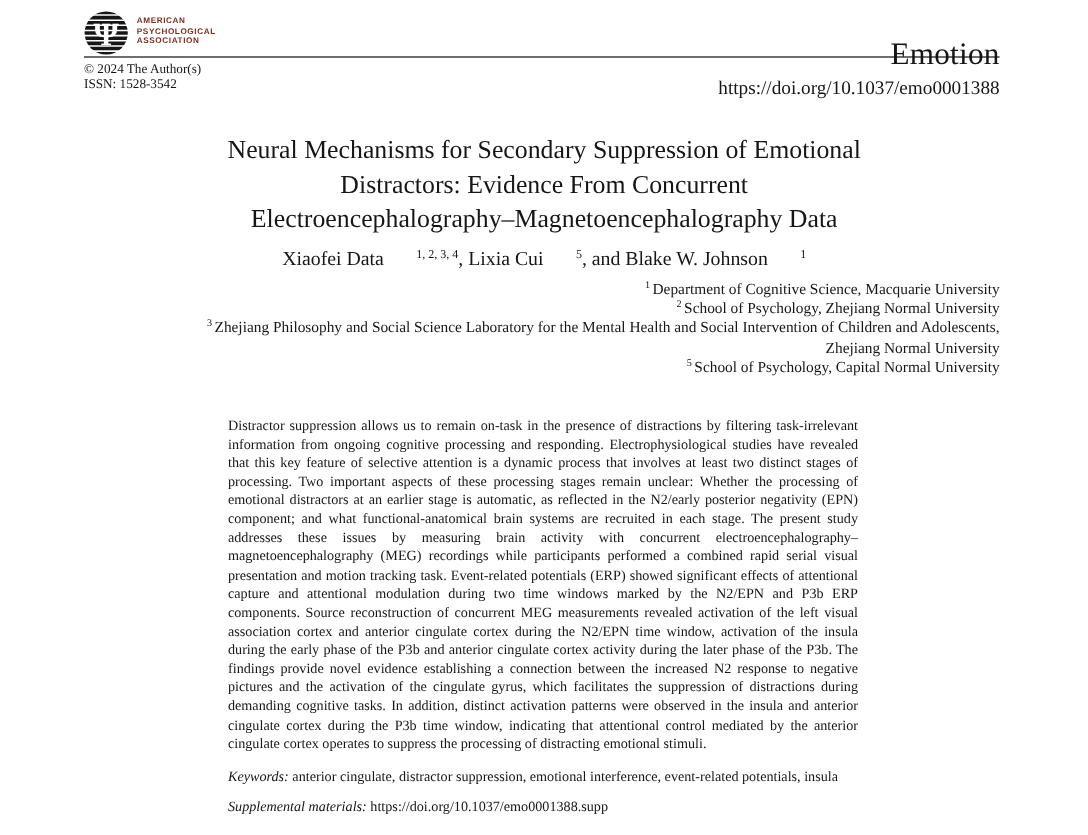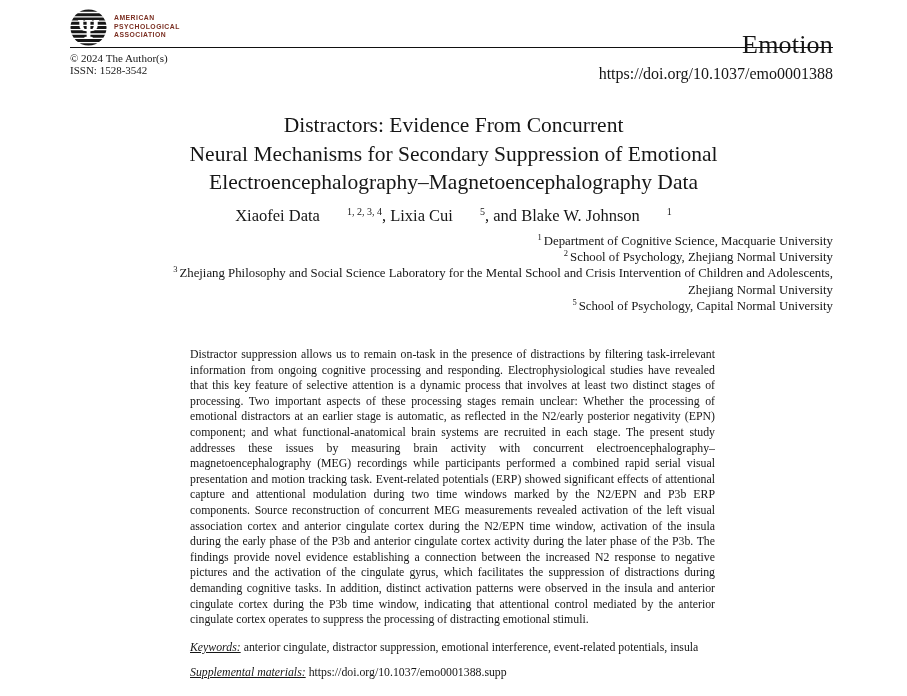--- a/index.html
+++ b/index.html
@@ -26,21 +26,21 @@
   .authors sup{font-size:10px;line-height:0;margin-left:27px;}
   .affiliations{position:absolute;top:233px;left:70px;width:763px;text-align:right;
                 font-size:12.8px;line-height:16.2px;}
   .affiliations sup{font-size:8.5px;line-height:0;margin-right:2px;}
   
   .abstract{position:absolute;top:347px;left:190px;width:525px;
             font-size:11.8px;line-height:15.6px;text-align:justify;margin:0;}
   .kv-line{position:absolute;left:190px;width:525px;font-size:11.8px;line-height:15px;}
   .keywords-line{top:640px;}
   .supplemental-line{top:665px;}
-  .ital{font-style:italic;text-decoration:underline;}
+  .ital{font-style:italic;}
   .plainlink{color:#161616;text-decoration:none;}
 </style>
 </head>
 <body>
 
 <div class="page">
 
   <div class="logo-wrap">
     <svg width="37" height="37" viewBox="0 0 37 37" aria-hidden="true">
       <circle cx="18.5" cy="18.5" r="18" fill="#161616"></circle>
@@ -68,33 +68,33 @@
   <div class="head-rule"></div>
 
   <div class="copyright">
     <div>© 2024 The Author(s)</div>
     <div>ISSN: 1528-3542</div>
   </div>
 
   <a class="doi-top" href="#">https://doi.org/10.1037/emo0001388</a>
 
   <h1 class="article-title">
+    <div>Neural Mechanisms for Secondary Suppression of Emotional</div>
     <div>Distractors: Evidence From Concurrent</div>
-    <div>Neural Mechanisms for Secondary Suppression of Emotional</div>
     <div>Electroencephalography–Magnetoencephalography Data</div>
   </h1>
 
   <div class="authors">
     <span><span>Xiaofei Data</span><sup>1, 2, 3, 4</sup><span>, </span></span><span><span>Lixia Cui</span><sup>5</sup><span>, and </span></span><span><span>Blake W. Johnson</span><sup>1</sup></span>
   </div>
 
   <div class="affiliations">
     <div><sup>1</sup><span>Department of Cognitive Science, Macquarie University</span></div>
     <div><sup>2</sup><span>School of Psychology, Zhejiang Normal University</span></div>
-    <div><sup>3</sup><span>Zhejiang Philosophy and Social Science Laboratory for the Mental School and Crisis Intervention of Children and Adolescents,</span></div>
+    <div><sup>3</sup><span>Zhejiang Philosophy and Social Science Laboratory for the Mental Health and Social Intervention of Children and Adolescents,</span></div>
     <div><sup></sup><span>Zhejiang Normal University</span></div>
     <div><sup>5</sup><span>School of Psychology, Capital Normal University</span></div>
   </div>
 
   <p class="abstract">Distractor suppression allows us to remain on-task in the presence of distractions by filtering task-irrelevant information from ongoing cognitive processing and responding. Electrophysiological studies have revealed that this key feature of selective attention is a dynamic process that involves at least two distinct stages of processing. Two important aspects of these processing stages remain unclear: Whether the processing of emotional distractors at an earlier stage is automatic, as reflected in the N2/early posterior negativity (EPN) component; and what functional-anatomical brain systems are recruited in each stage. The present study addresses these issues by measuring brain activity with concurrent electroencephalography–magnetoencephalography (MEG) recordings while participants performed a combined rapid serial visual presentation and motion tracking task. Event-related potentials (ERP) showed significant effects of attentional capture and attentional modulation during two time windows marked by the N2/EPN and P3b ERP components. Source reconstruction of concurrent MEG measurements revealed activation of the left visual association cortex and anterior cingulate cortex during the N2/EPN time window, activation of the insula during the early phase of the P3b and anterior cingulate cortex activity during the later phase of the P3b. The findings provide novel evidence establishing a connection between the increased N2 response to negative pictures and the activation of the cingulate gyrus, which facilitates the suppression of distractions during demanding cognitive tasks. In addition, distinct activation patterns were observed in the insula and anterior cingulate cortex during the P3b time window, indicating that attentional control mediated by the anterior cingulate cortex operates to suppress the processing of distracting emotional stimuli.</p>
 
   <div class="kv-line keywords-line">
     <span class="ital">Keywords:</span>
     <span>anterior cingulate, distractor suppression, emotional interference, event-related potentials, insula</span>
   </div>

